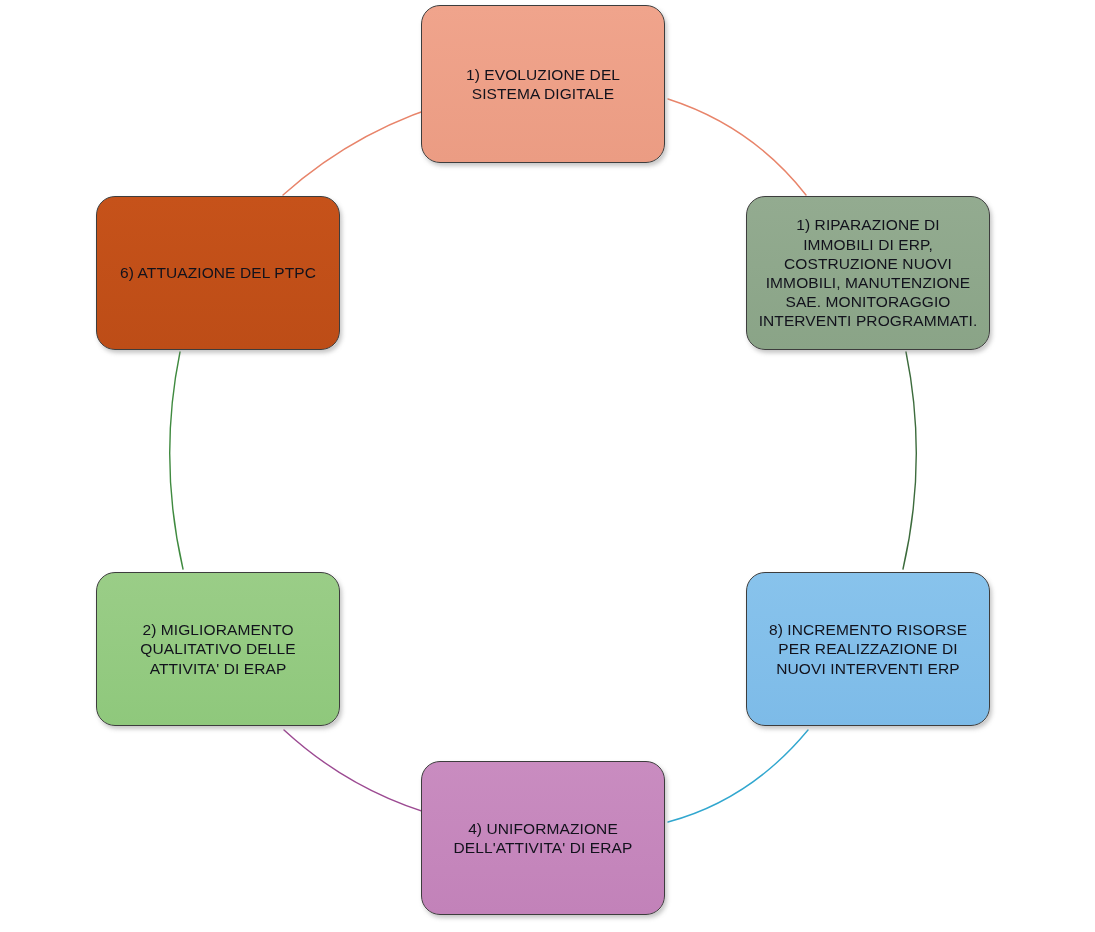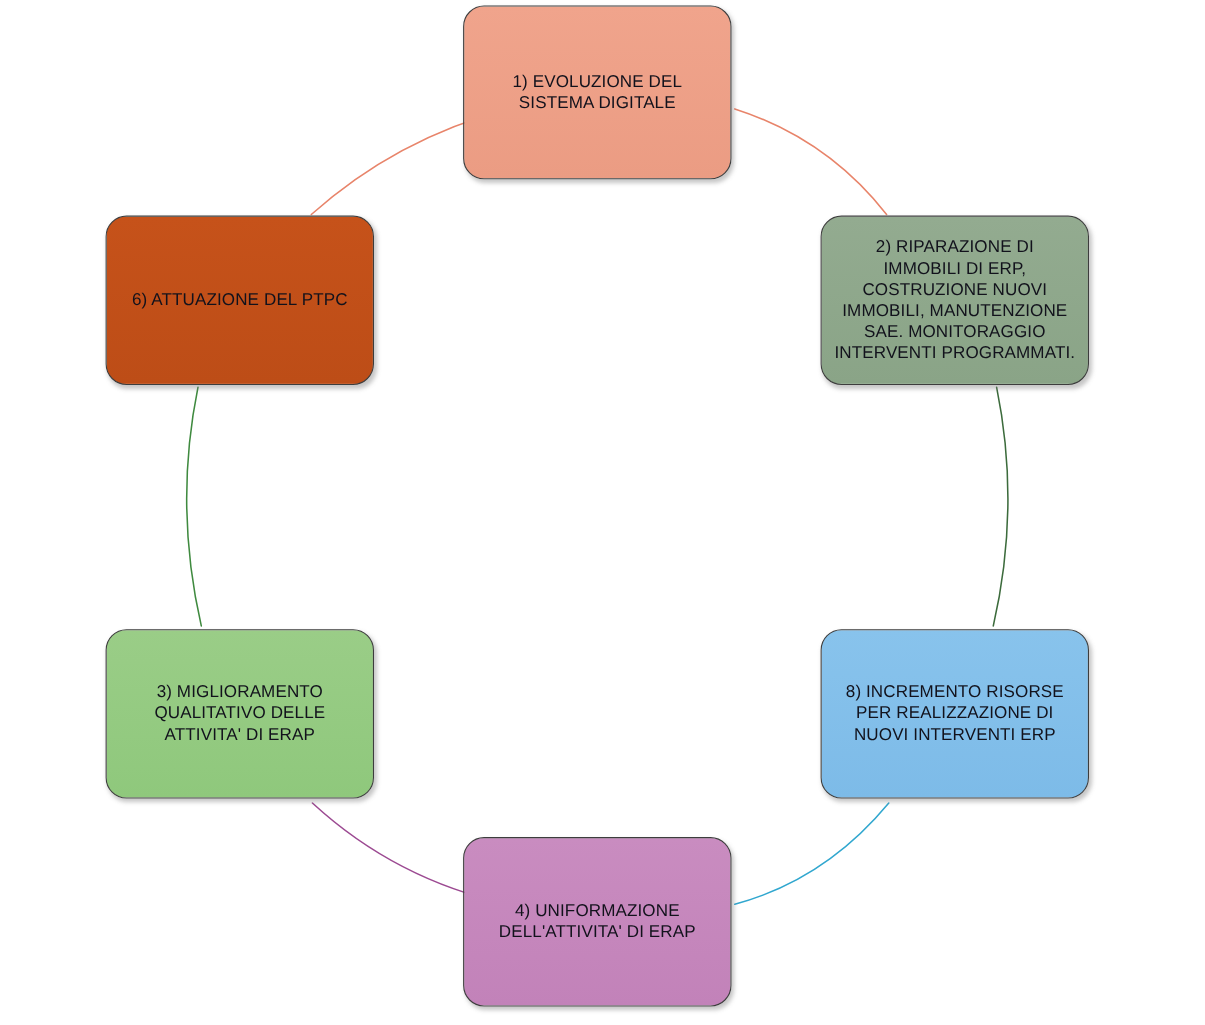--- a/index.html
+++ b/index.html
@@ -79,41 +79,41 @@
 
     <path d="M 183 569 Q 158 460 180 352" fill="none" stroke-width="1.4" stroke-linecap="round" stroke="#3f8a3f"></path>
   </svg>
 
   <div class="cycle-node" id="node-1" style="background: linear-gradient(rgb(240, 164, 140) 0%, rgb(235, 156, 131) 100%); border-color: rgb(61, 61, 61);">
     <span class="node-label" style="color: rgb(18, 18, 28);">1) EVOLUZIONE DEL
 SISTEMA DIGITALE</span>
   </div>
 
   <div class="cycle-node" id="node-2" style="background: linear-gradient(rgb(147, 171, 144) 0%, rgb(138, 164, 135) 100%); border-color: rgb(61, 61, 61);">
-    <span class="node-label" style="color: rgb(18, 18, 28);">2) RIPARAZIONE DI
+    <span class="node-label" style="color: rgb(18, 18, 28);">1) RIPARAZIONE DI
 IMMOBILI DI ERP,
 COSTRUZIONE NUOVI
 IMMOBILI, MANUTENZIONE
 SAE. MONITORAGGIO
 INTERVENTI PROGRAMMATI.</span>
   </div>
 
   <div class="cycle-node" id="node-3" style="background: linear-gradient(rgb(136, 195, 236) 0%, rgb(125, 187, 232) 100%); border-color: rgb(61, 61, 61);">
     <span class="node-label" style="color: rgb(18, 18, 28);">8) INCREMENTO RISORSE
 PER REALIZZAZIONE DI
 NUOVI INTERVENTI ERP</span>
   </div>
 
   <div class="cycle-node" id="node-4" style="background: linear-gradient(rgb(201, 140, 192) 0%, rgb(194, 130, 185) 100%); border-color: rgb(61, 61, 61);">
     <span class="node-label" style="color: rgb(18, 18, 28);">4) UNIFORMAZIONE
 DELL'ATTIVITA' DI ERAP</span>
   </div>
 
   <div class="cycle-node" id="node-5" style="background: linear-gradient(rgb(154, 205, 135) 0%, rgb(143, 200, 124) 100%); border-color: rgb(61, 61, 61);">
-    <span class="node-label" style="color: rgb(18, 18, 28);">3) MIGLIORAMENTO
+    <span class="node-label" style="color: rgb(18, 18, 28);">2) MIGLIORAMENTO
 QUALITATIVO DELLE
 ATTIVITA' DI ERAP</span>
   </div>
 
   <div class="cycle-node" id="node-6" style="background: linear-gradient(rgb(198, 82, 26) 0%, rgb(189, 77, 23) 100%); border-color: rgb(61, 61, 61);">
     <span class="node-label" style="color: rgb(18, 18, 28);">6) ATTUAZIONE DEL PTPC</span>
   </div>
 
 </div>
 

